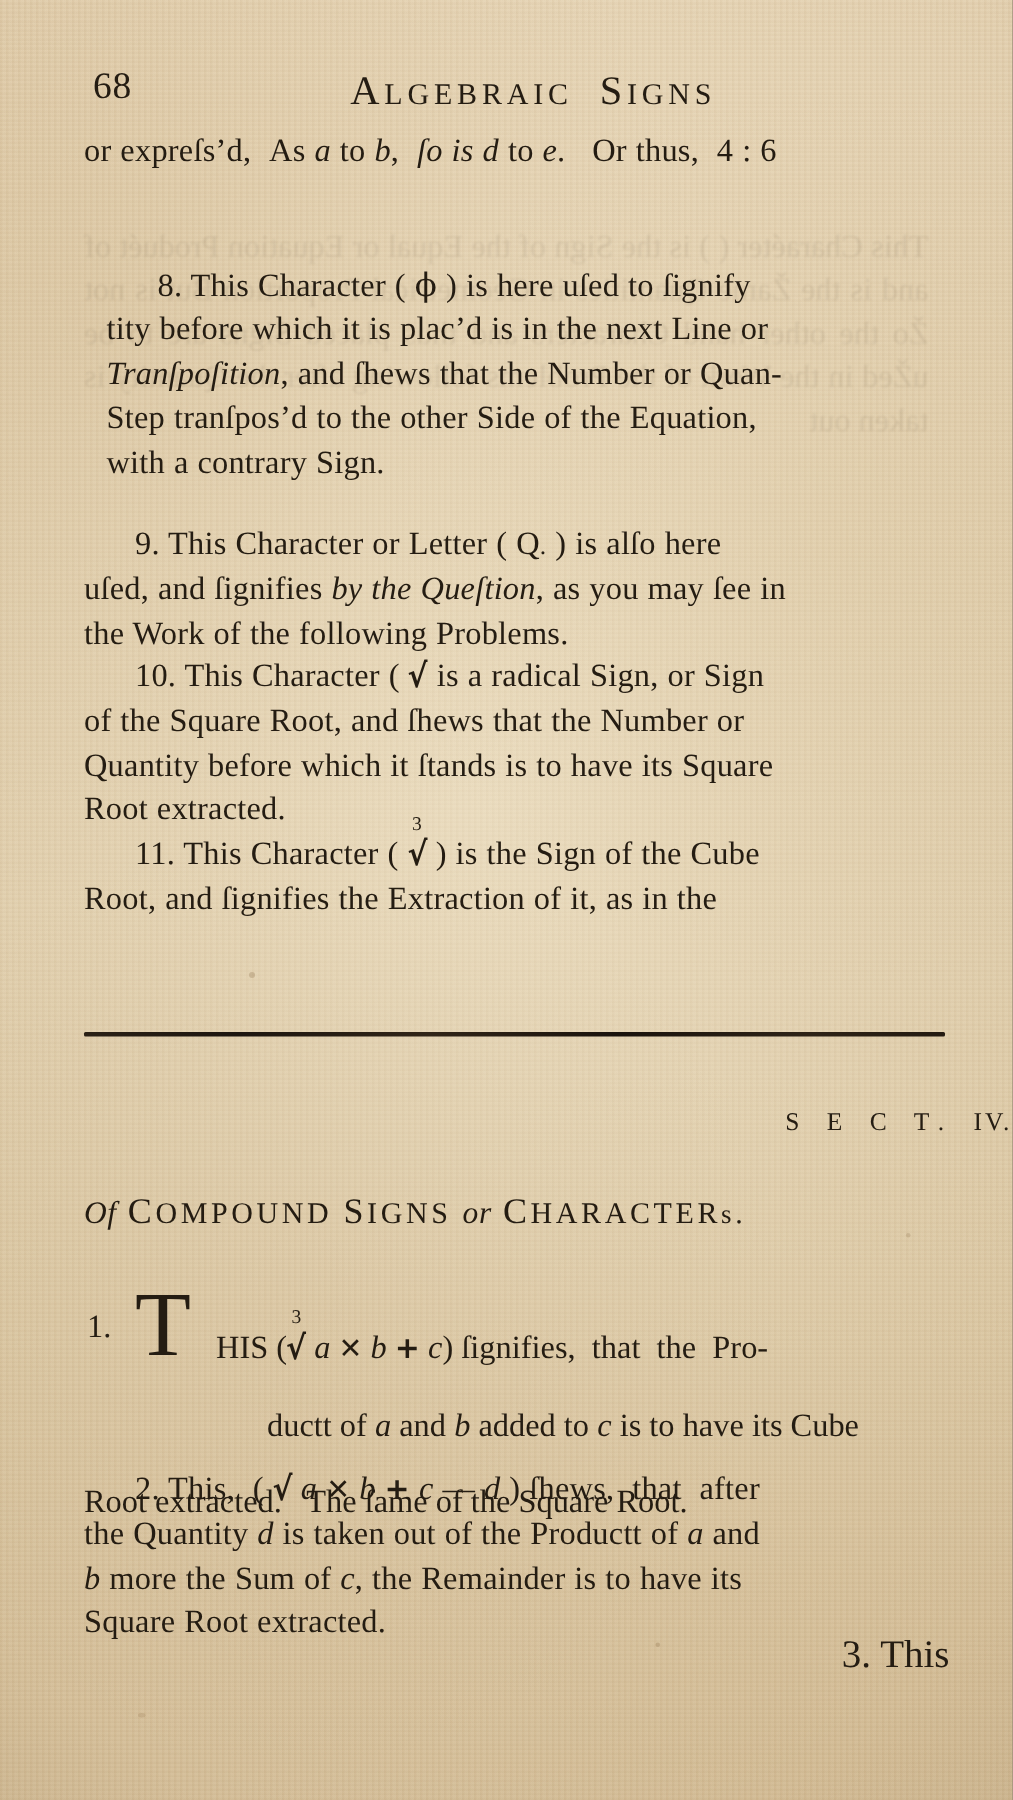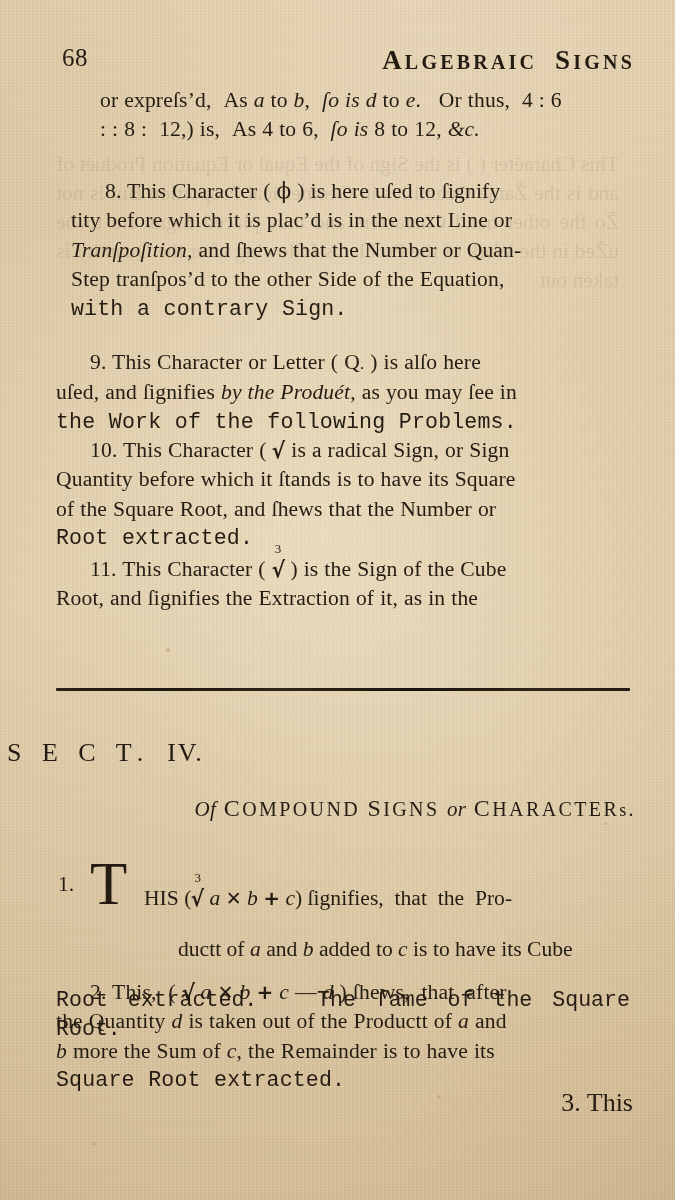--- a/index.html
+++ b/index.html
@@ -80,45 +80,44 @@
     position: absolute;
     left: 6px;
     top: 0;
     font-size: 25px;
     letter-spacing: 0.5px;
   }
   .headtitle {
     position: absolute;
     left: 0; right: 0;
     top: 1px;
-    text-align: right;
+    text-align: center;
     font-size: 23px;
     letter-spacing: 3.2px;
     padding-left: 20px;
-    font-weight: bold;
   }
   .headtitle .cap { font-size: 27px; }
   .headtitle .sc  { font-size: 20px; }
 
   
   .tb {
     position: absolute;
     left: 56px;
     width: 574px;
     font-size: 21.6px;
     line-height: 29.4px;
     text-align: justify;
     text-align-last: left;
     letter-spacing: 0.15px;
     word-spacing: 0.4px;
   }
   .tb p { margin: 0; }
   .ind { display: inline-block; width: 34px; }
   .ital { font-style: italic; }
-  .lastline { text-align-last: left; font-family: Liberation Mono, monospace; }
+  .lastline { text-align-last: left; }
 
   
   .ls { font-style: normal; }
 
   
   .radidx {
     position: relative;
     display: inline-block;
     white-space: nowrap;
   }
@@ -149,35 +148,34 @@
       #2a2015 0%, #1d1610 18%, #312518 40%,
       #1a130d 62%, #2e2317 84%, #231a11 100%);
     border-radius: 1px;
   }
 
   
   .secthead {
     position: absolute;
     left: 0; right: 0;
     top: 738px;
-    text-align: left;
-    font-size: 26px;
+    text-align: right;
+    font-size: 17px;
     letter-spacing: 7px;
-    padding-left: 7px;
+    padding-left: 17px;
   }
   .secthead .num { letter-spacing: 2px; }
 
   .subhead {
     position: absolute;
     left: 56px;
     width: 580px;
     top: 795px;
     font-size: 20px;
     letter-spacing: 2.4px;
-    text-align: right;
   }
   .subhead .of { font-style: italic; letter-spacing: 0.4px; font-size: 21px; }
   .subhead .or { font-style: italic; letter-spacing: 0.4px; font-size: 21px; }
   .subhead .cap { font-size: 24px; }
 
   
   .dropblock { position: absolute; left: 56px; width: 574px; top: 862px; }
   .dropnum {
     position: absolute;
     left: 2px;
@@ -227,43 +225,42 @@
   <div class="content">
 
     <div class="runhead">
       <div class="folio">68</div>
       <div class="headtitle">
         <span class="cap">A</span><span class="sc">LGEBRAIC</span>&nbsp;
         <span class="cap">S</span><span class="sc">IGNS</span>
       </div>
     </div>
 
-    <div class="tb" style="top:86px;margin-left:44px;">
+    <div class="tb" style="top:86px;">
       <p>or expre<span class="ls">ſ</span>s’d, &nbsp;As <span class="ital">a</span> to <span class="ital">b</span>, &nbsp;<span class="ital">ſo is d</span> to <span class="ital">e</span>. &nbsp;&nbsp;Or thus, &nbsp;4 : 6</p>
-      <p>: : 8 : &nbsp;12,) is, &nbsp;As 4 to 6, &nbsp;<span class="ital">ſo is</span> 8 to 12, <span class="ital">&amp;c.</span></p>
     </div>
 
     <div class="tb" style="top:176px;margin-left:15px;">
       <p><span class="ind"></span>8. This Character ( <span style="font-family:'DejaVu Serif',serif;">ϕ</span> ) is here u<span class="ls">ſ</span>ed to <span class="ls">ſ</span>ignify</p>
       <p>tity before which it is plac’d is in the next Line or</p>
       <p><span class="ital">Tranſpoſition</span>, and <span class="ls">ſ</span>hews that the Number or Quan-</p>
       <p>Step tran<span class="ls">ſ</span>pos’d to the other Side of the Equation,</p>
       <p class="lastline">with a contrary Sign.</p>
     </div>
 
     <div class="tb" style="top:348px;">
       <p><span class="ind"></span>9. This Character or Letter ( Q<span style="font-size:17px;">.</span> ) is al<span class="ls">ſ</span>o here</p>
-      <p>u<span class="ls">ſ</span>ed, and <span class="ls">ſ</span>ignifies <span class="ital">by the Produét</span>, as you may <span class="ls">ſ</span>ee in</p>
+      <p>u<span class="ls">ſ</span>ed, and <span class="ls">ſ</span>ignifies <span class="ital">by the Queſtion</span>, as you may <span class="ls">ſ</span>ee in</p>
       <p class="lastline">the Work of the following Problems.</p>
     </div>
 
     <div class="tb" style="top:436px;">
       <p><span class="ind"></span>10. This Character ( <span class="radsym">√</span> is a radical Sign, or Sign</p>
+      <p>of the Square Root, and <span class="ls">ſ</span>hews that the Number or</p>
       <p>Quantity before which it <span class="ls">ſ</span>tands is to have its Square</p>
-      <p>of the Square Root, and <span class="ls">ſ</span>hews that the Number or</p>
       <p class="lastline">Root extracted.</p>
     </div>
 
     <div class="tb" style="top:555px;">
       <p><span class="ind"></span>11. This Character ( <span class="radidx"><span class="idx">3</span><span class="radsym">√</span></span> ) is the Sign of the Cube</p>
       <p>Root, and <span class="ls">ſ</span>ignifies the Extraction of it, as in the</p>
     </div>
 
     <div class="rule"></div>
 

